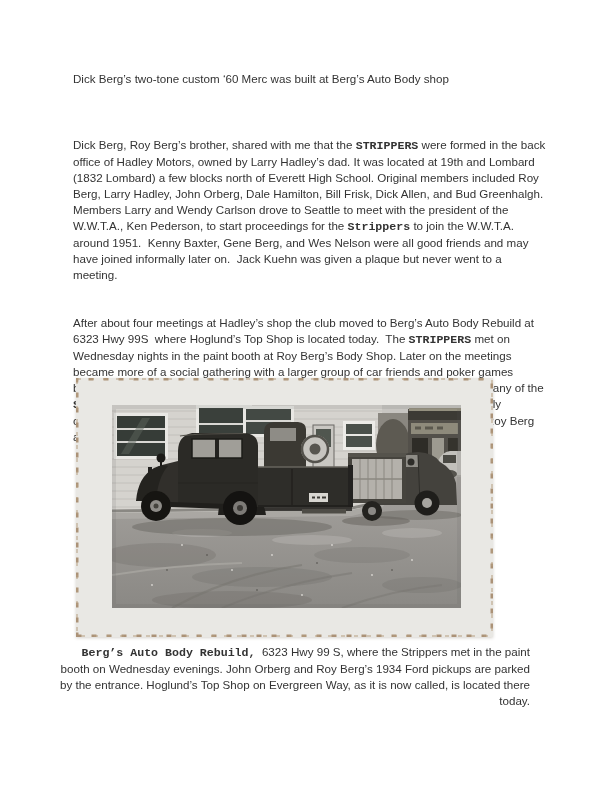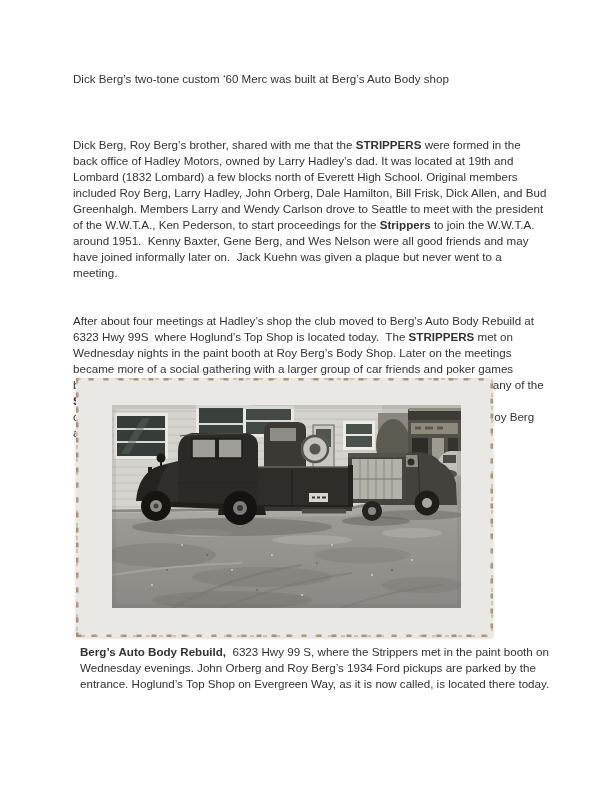--- a/index.html
+++ b/index.html
@@ -13,22 +13,22 @@
   }
   .textline, .bodytext, .caption{
     font-size:11.6px;
     line-height:16px;
     color:#333333;
     white-space:pre-wrap;
   }
   .intro{position:absolute;left:73px;top:71px;width:474px;}
   .bodytext{position:absolute;left:73px;top:105px;width:474px;}
   .bodytext p{margin:0;white-space:pre-wrap;}
-  .caption{position:absolute;left:80px;top:644px;width:474px;}
-  .b{font-weight:bold;}
+  .caption{position:absolute;left:56px;top:644px;width:474px;text-align:right;}
+  .b{font-weight:bold;font-family:Liberation Mono, monospace;}
   .photo-wrap{
     position:absolute;left:76px;top:378px;width:417px;height:259px;
     box-shadow:0 1px 3px rgba(90,80,60,.25);
   }
   .photo-wrap svg{display:block;}
 </style>
 </head>
 <body>
 
 <div class="intro textline">Dick Berg’s two-tone custom ‘60 Merc was built at Berg’s Auto Body shop</div>

